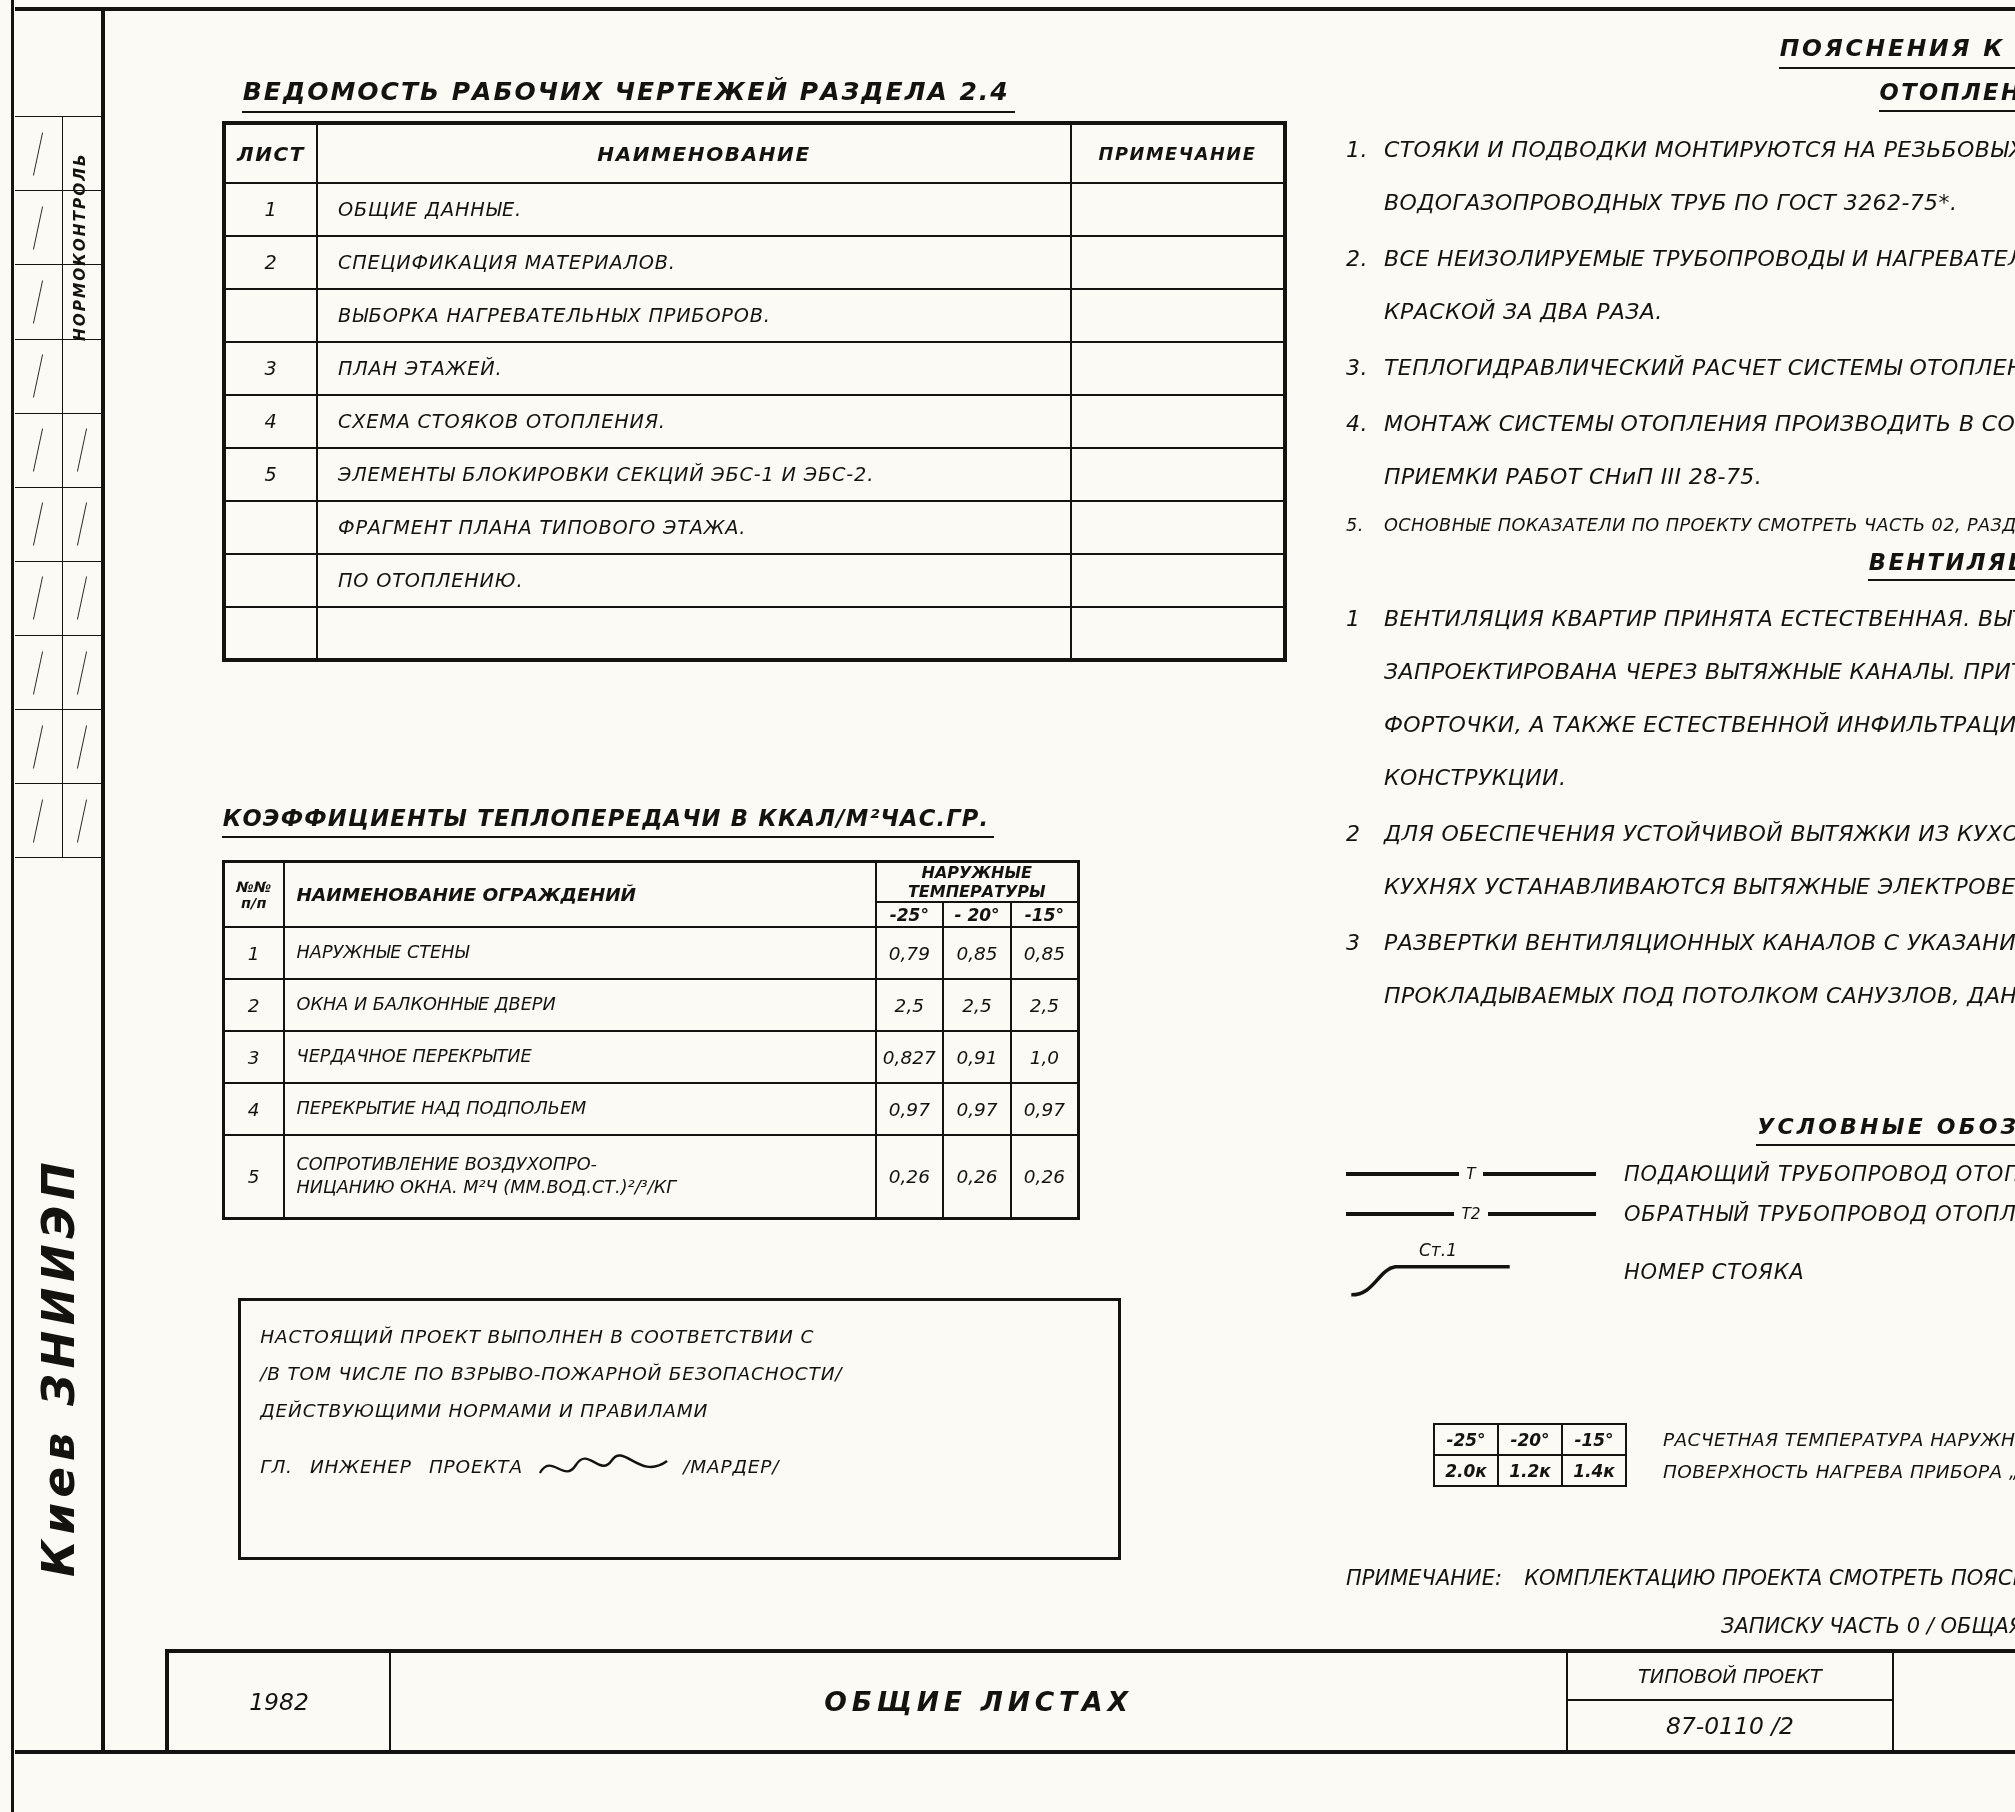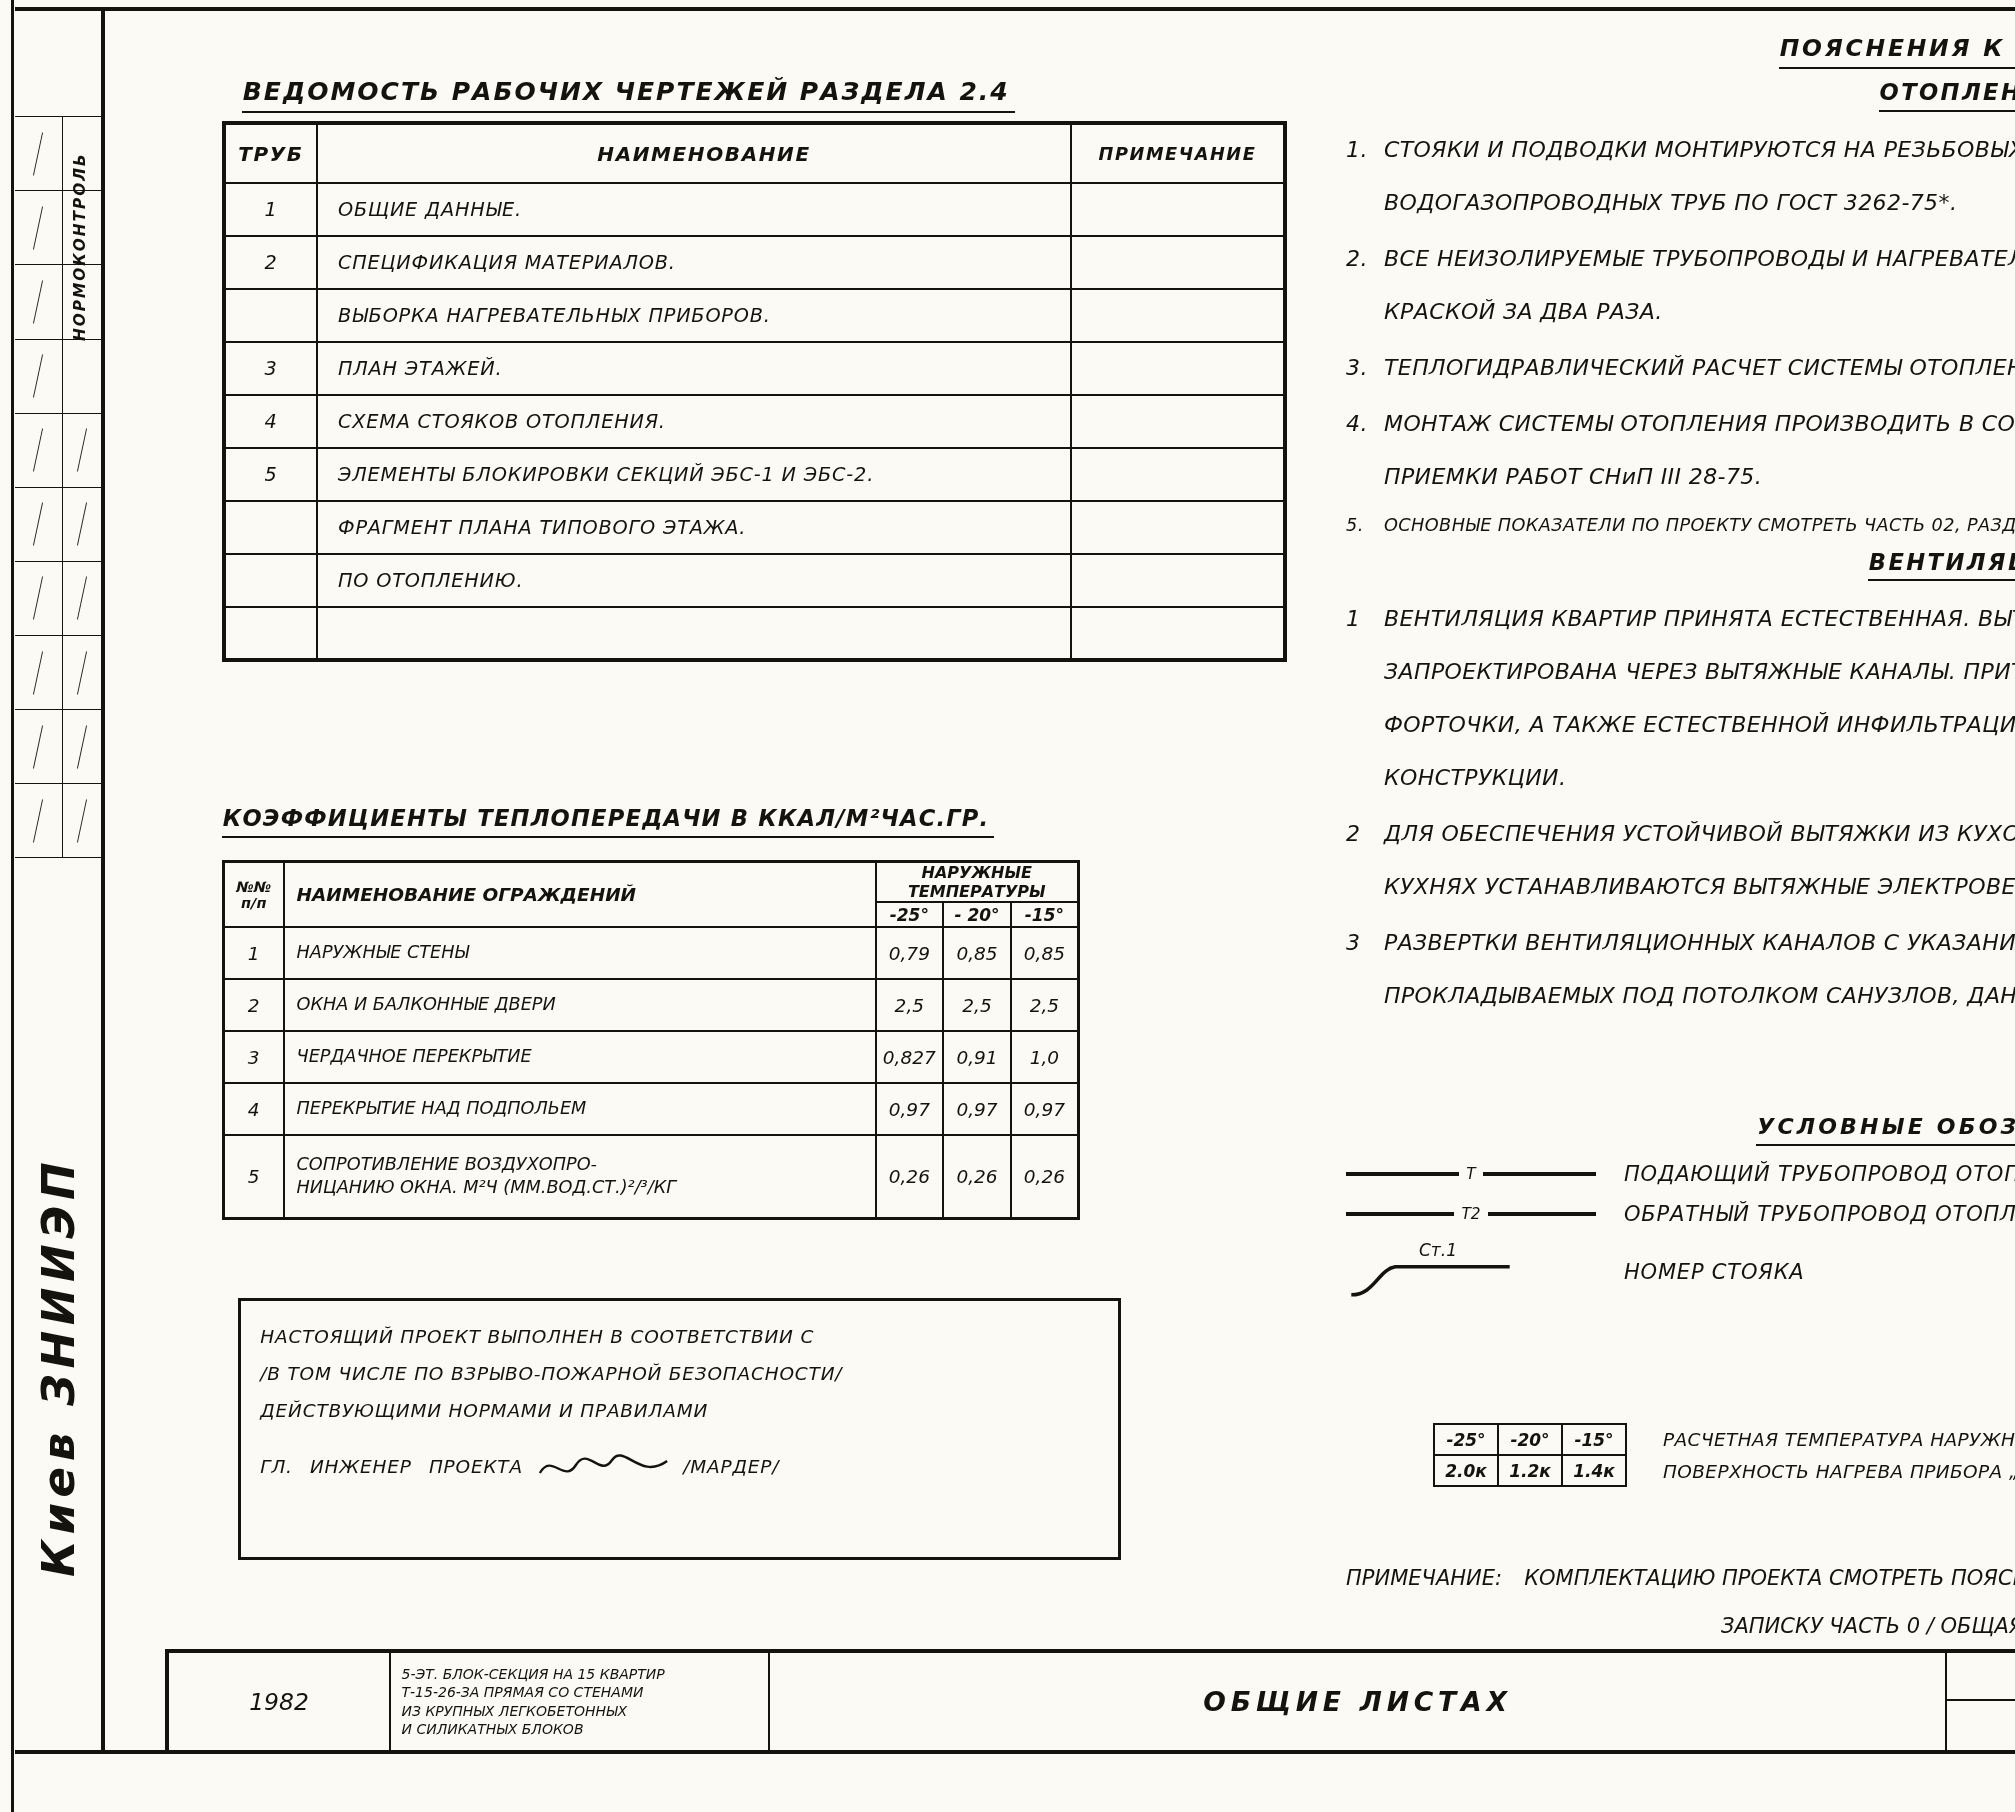--- a/index.html
+++ b/index.html
@@ -202,21 +202,21 @@
     <div class="normo">НОРМОКОНТРОЛЬ</div>
     <div class="org">Киев ЗНИИЭП</div>
   </div>
 
   <div class="sec-title1">
     <span class="uline">ВЕДОМОСТЬ РАБОЧИХ ЧЕРТЕЖЕЙ РАЗДЕЛА 2.4</span>
   </div>
   <table class="t1">
     <thead>
       <tr>
-        <th class="c-num">ТРУБ</th>
+        <th class="c-num">ЛИСТ</th>
         <th class="c-name">НАИМЕНОВАНИЕ</th>
         <th class="c-note">ПРИМЕЧАНИЕ</th>
       </tr>
     </thead>
     <tbody>
       <tr>
           <td class="c-num">1</td>
           <td class="c-name">ОБЩИЕ ДАННЫЕ.</td>
           <td class="c-note"></td>
         </tr>
@@ -418,24 +418,20 @@
   <div class="notesec">
     <div class="l1">
       <span>ПРИМЕЧАНИЕ:</span>
       <span>КОМПЛЕКТАЦИЮ ПРОЕКТА СМОТРЕТЬ ПОЯСНИТЕЛЬНУЮ</span>
     </div>
     <div class="l2">ЗАПИСКУ ЧАСТЬ 0 / ОБЩАЯ ЧАСТЬ/.</div>
   </div>
 
   <div class="tb">
     <div class="tb-cell tb-year">1982</div>
-    <div class="tb-cell tb-object">5-ЭТ. БЛОК-СЕКЦИЯ НА 15 КВАРТИР
-Т-15-26-ЗА ПРЯМАЯ СО СТЕНАМИ
-ИЗ КРУПНЫХ ЛЕГКОБЕТОННЫХ
-И СИЛИКАТНЫХ БЛОКОВ</div>
     <div class="tb-cell tb-title">ОБЩИЕ ЛИСТАХ</div>
     <div class="tb-cell tb-split tb-project">
       <div class="r1">ТИПОВОЙ ПРОЕКТ</div>
       <div class="r2">87-0110 /2</div>
     </div>
 
   </div>
 
 </div>
 

